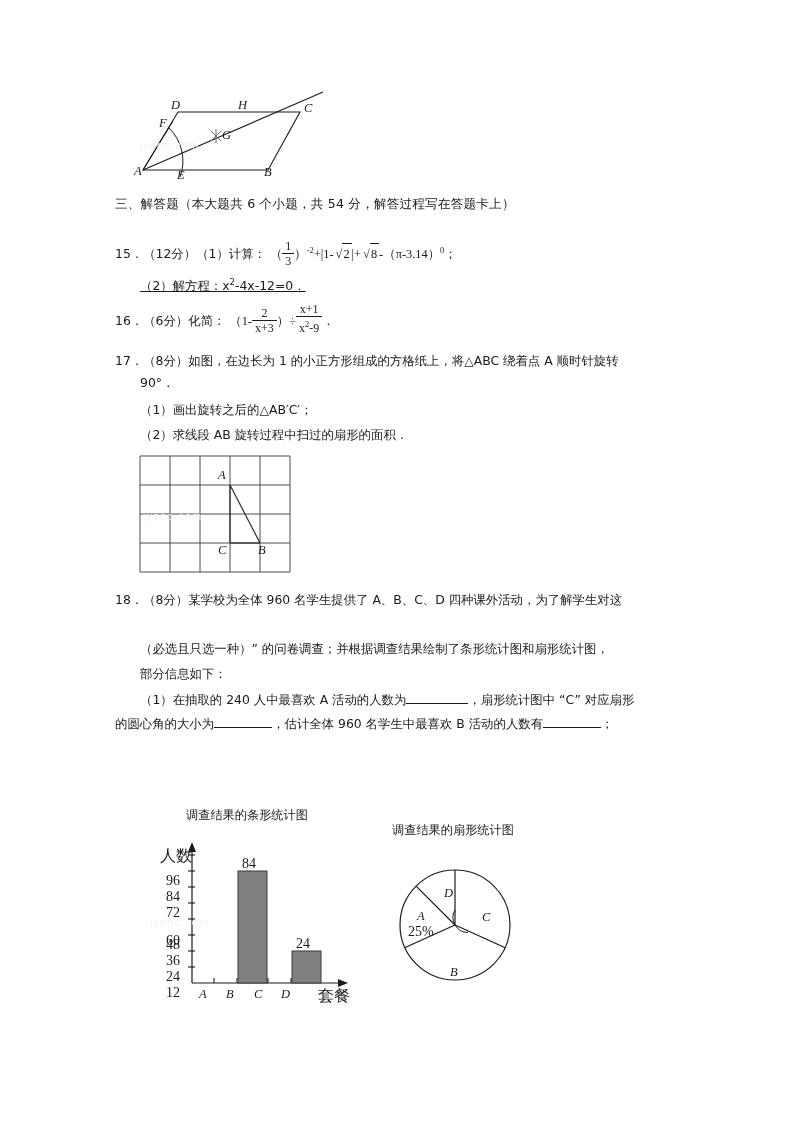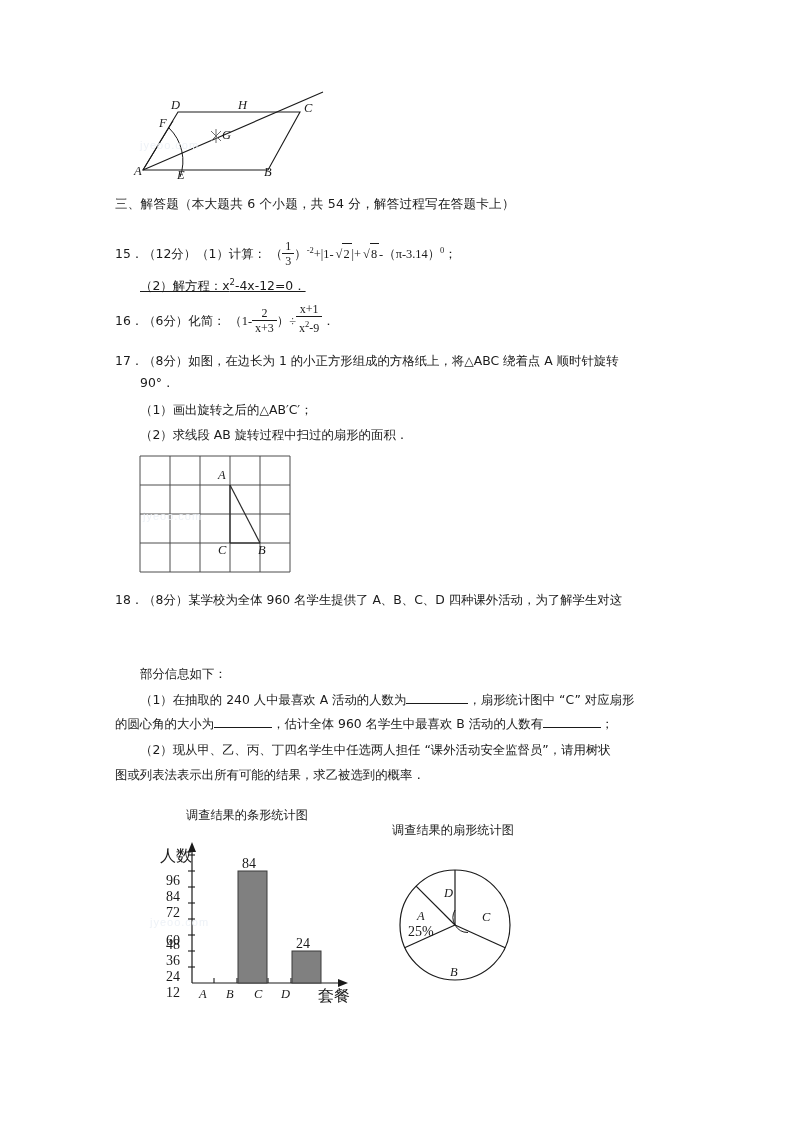--- a/index.html
+++ b/index.html
@@ -131,30 +131,29 @@
     </svg>
     <span class="lbl" style="left:79px;top:13px;">A</span>
     <span class="lbl" style="left:119px;top:88px;">B</span>
     <span class="lbl" style="left:79px;top:88px;">C</span>
     <span class="wm" style="left:4px;top:55px;">jyeoo.com</span>
   </div>
 
   <div class="qline" style="left:115px;top:590px;">
     <span>18</span><span>．</span><span>（8分）</span><span>某学校为全体 960 名学生提供了 A、B、C、D 四种课外活动，为了解学生对这</span>
   </div>
+  <div class="qline" style="left:140px;top:639px;">（必选且只选一种）” 的问卷调查；并根据调查结果绘制了条形统计图和扇形统计图，</div>
   <div class="qline" style="left:140px;top:664px;">部分信息如下：</div>
 
   <div class="qline" style="left:140px;top:690px;">
     <span>（1）在抽取的 240 人中最喜欢 A 活动的人数为</span><span class="blank" style="width:62px;"></span><span>，扇形统计图中 “C” 对应扇形</span>
   </div>
   <div class="qline" style="left:115px;top:714px;">
     <span>的圆心角的大小为</span><span class="blank" style="width:58px;"></span><span>，估计全体 960 名学生中最喜欢 B 活动的人数有</span><span class="blank" style="width:58px;"></span><span>；</span>
   </div>
-  <div class="qline" style="left:140px;top:740px;">（2）现从甲、乙、丙、丁四名学生中任选两人担任 “课外活动安全监督员”，请用树状</div>
-  <div class="qline" style="left:115px;top:765px;">图或列表法表示出所有可能的结果，求乙被选到的概率．</div>
 
   <div class="chart-title" style="left:186px;top:807px;">调查结果的条形统计图</div>
 
   <div class="fig-bar">
     <svg width="220" height="185" viewBox="0 0 220 185">
 
       <g stroke="#1a1a1a" stroke-width="1.2" fill="none">
         <line x1="42" y1="155" x2="42" y2="22"></line>
         <line x1="42" y1="155" x2="190" y2="155"></line>
       </g>

